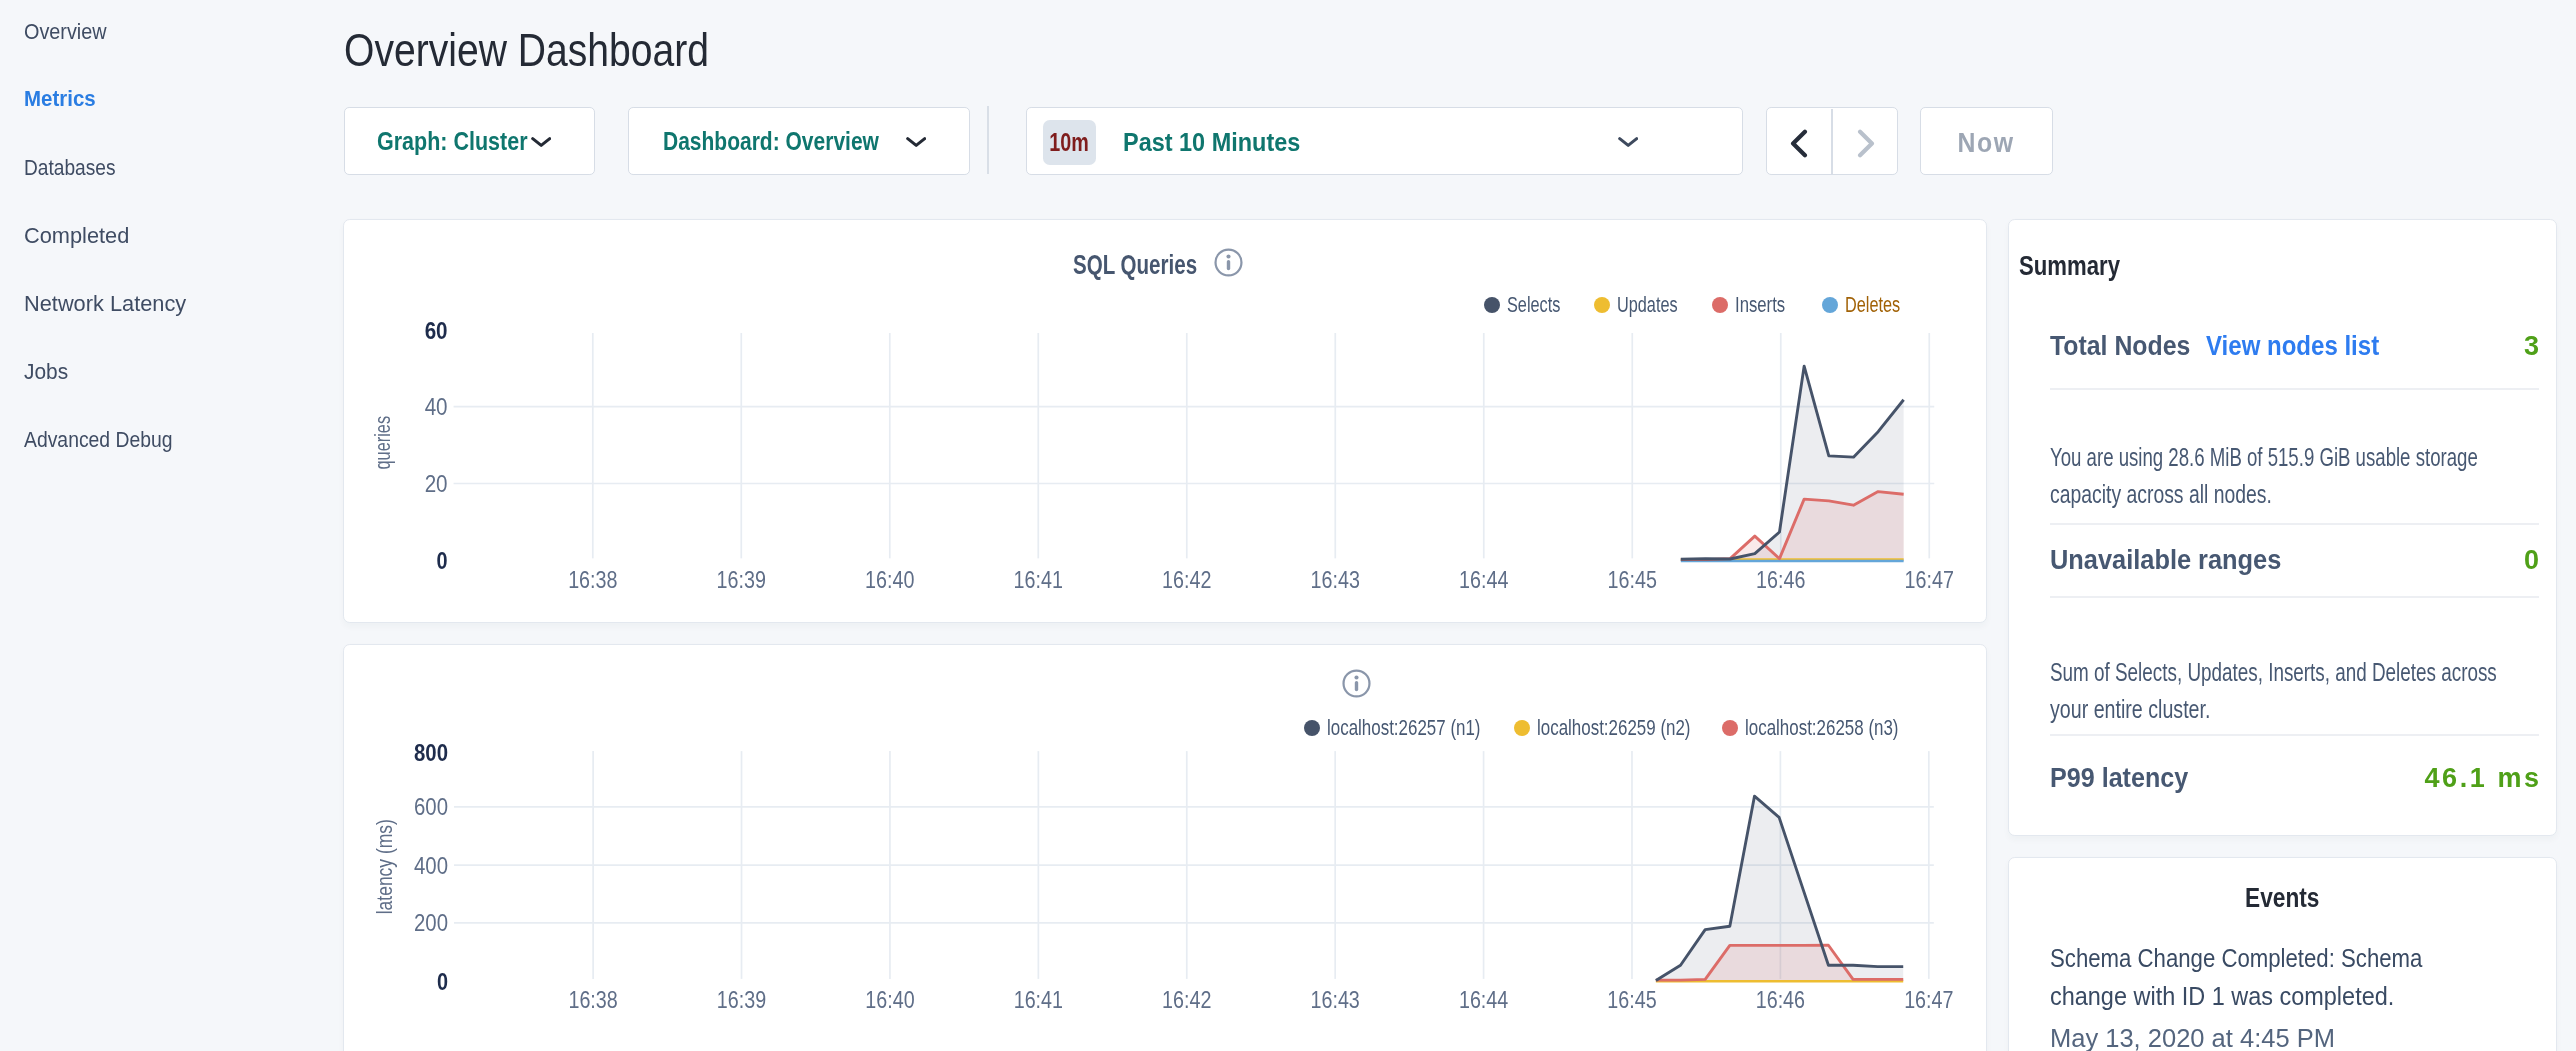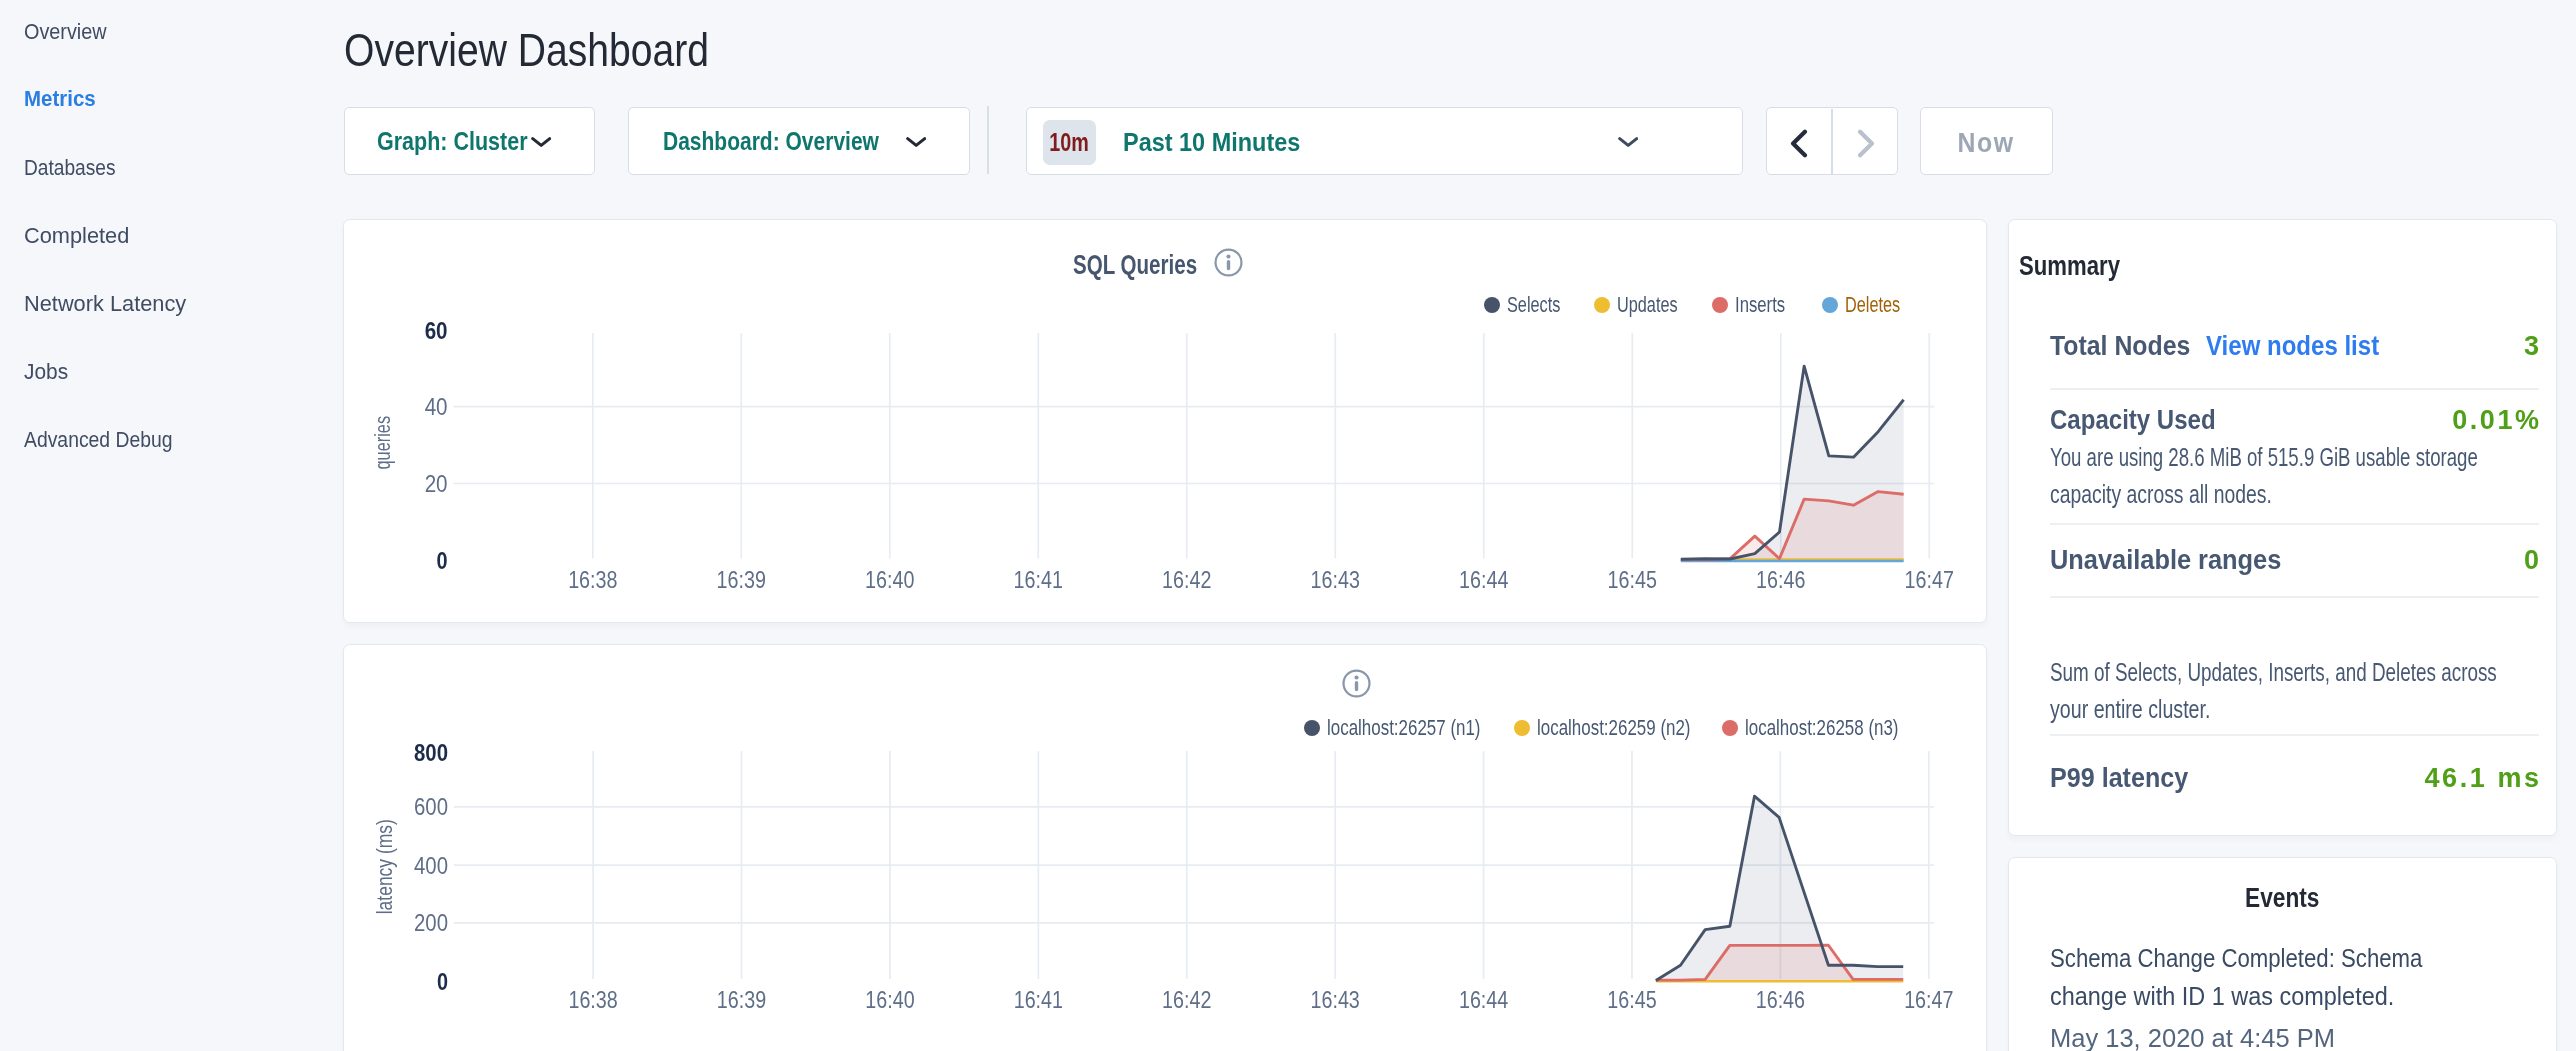--- a/index.html
+++ b/index.html
@@ -167,21 +167,20 @@
       <text x="1690.5" y="418.0" text-anchor="middle" dominant-baseline="central" font-size="29" fill="#5f6e88" textLength="58" lengthAdjust="spacingAndGlyphs">16:46</text>
       <text x="1865.1" y="418.0" text-anchor="middle" dominant-baseline="central" font-size="29" fill="#5f6e88" textLength="58" lengthAdjust="spacingAndGlyphs">16:47</text>
       <text x="48" y="262" text-anchor="middle" dominant-baseline="central" font-size="27" fill="#5f6e88" transform="rotate(-90 48 262)" textLength="112" lengthAdjust="spacingAndGlyphs">latency (ms)</text>
     </svg>
   </div>
 <div class="card" style="left:2008px;top:219px;width:549px;height:617px;"></div>
 <div class="abs" style="left:2008px;top:219px;width:549px;height:617px;">
     <div class="abs" style="top:32px;width:100%;text-align:left;font-size:27px;font-weight:bold;color:#242a35"><span style="display:inline-block;transform:scaleX(0.82);transform-origin:50% 50%;white-space:nowrap">Summary</span></div>
     <div class="abs" style="left:42px;right:15.3px;top:112px;"><span class="slabel"><span style="display:inline-block;transform:scaleX(0.92);transform-origin:0 50%;white-space:nowrap">Total Nodes</span></span><span style="font-size:27px;font-weight:bold;color:#2e7cf0;margin-left:3.4px"><span style="display:inline-block;transform:scaleX(0.89);transform-origin:0 50%;white-space:nowrap">View nodes list</span></span><span class="svalue">3</span></div>
     <div class="sdiv" style="top:169px;"></div>
-    <div class="abs" style="left:42px;right:15.3px;top:186px;"><span class="slabel"><span style="display:inline-block;transform:scaleX(0.89);transform-origin:0 50%;white-space:nowrap">Capacity Used</span></span><span class="svalue">0.01%</span></div>
     <div class="ssub" style="top:220px;left:42px;"><span style="display:inline-block;transform:scaleX(0.73);transform-origin:0 50%;white-space:nowrap">You are using 28.6 MiB of 515.9 GiB usable storage</span><br><span style="display:inline-block;transform:scaleX(0.76);transform-origin:0 50%;white-space:nowrap">capacity across all nodes.</span></div>
     <div class="sdiv" style="top:304px;"></div>
     <div class="abs" style="left:42px;right:15.3px;top:326px;"><span class="slabel"><span style="display:inline-block;transform:scaleX(0.94);transform-origin:0 50%;white-space:nowrap">Unavailable ranges</span></span><span class="svalue">0</span></div>
     <div class="sdiv" style="top:377px;"></div>
     <div class="ssub" style="top:435px;left:42px;"><span style="display:inline-block;transform:scaleX(0.74);transform-origin:0 50%;white-space:nowrap">Sum of Selects, Updates, Inserts, and Deletes across</span><br><span style="display:inline-block;transform:scaleX(0.77);transform-origin:0 50%;white-space:nowrap">your entire cluster.</span></div>
     <div class="sdiv" style="top:515px;"></div>
     <div class="abs" style="left:42px;right:15.3px;top:544px;"><span class="slabel"><span style="display:inline-block;transform:scaleX(0.93);transform-origin:0 50%;white-space:nowrap">P99 latency</span></span><span class="svalue">46.1 ms</span></div>
   </div>
 <div class="card" style="left:2008px;top:857px;width:549px;height:247px;"></div>
 <div class="abs" style="left:2008px;top:857px;width:549px;height:247px;overflow:hidden">

